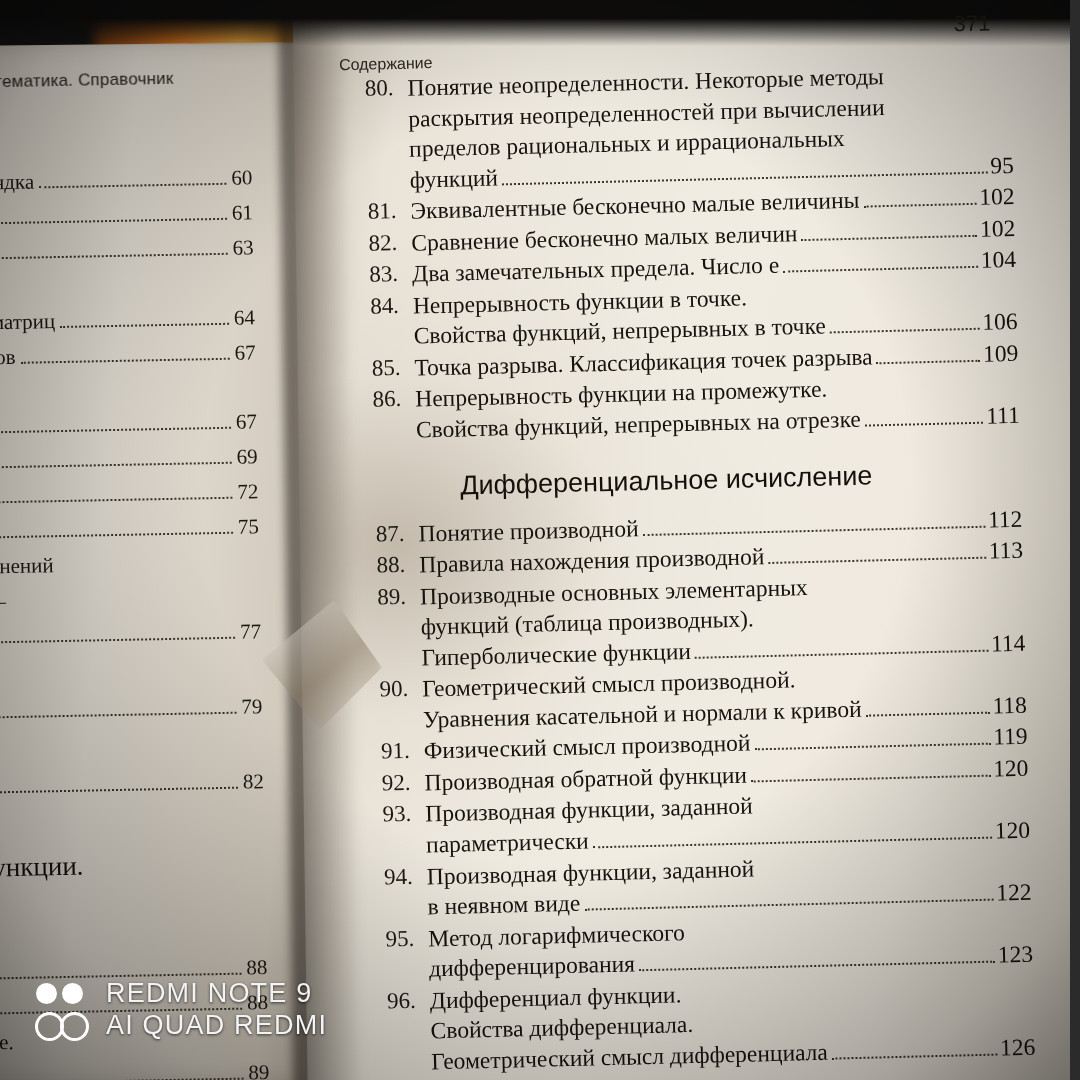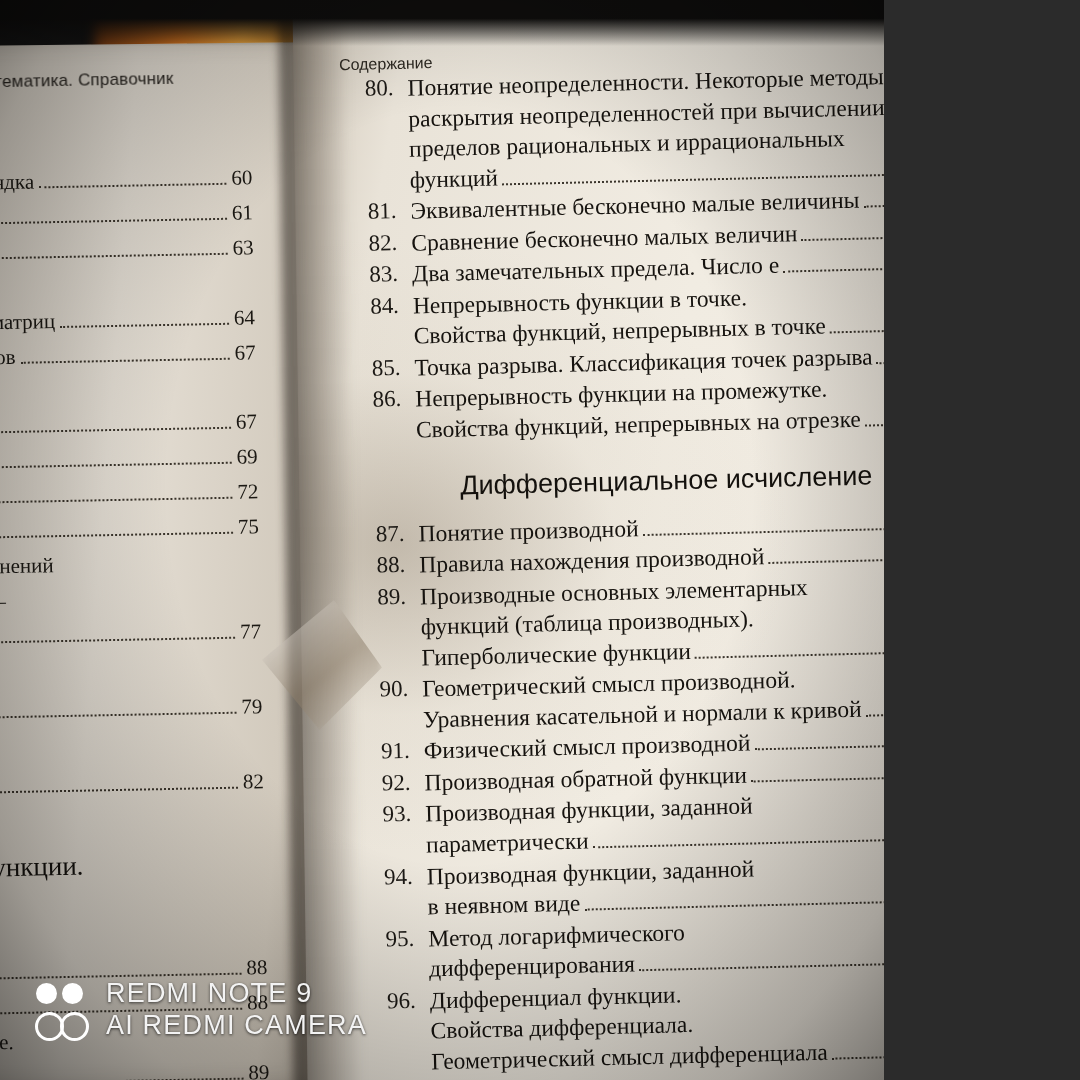--- a/index.html
+++ b/index.html
@@ -2,21 +2,21 @@
 <html><head>
 <meta charset="utf-8">
 <style>
   html, body {
     margin: 0;
     padding: 0;
     background: #2b2b2b;
   }
   #page {
     position: relative;
-    width: 884px;
+    width: 1070px;
     height: 1080px;
     overflow: hidden;
     font-family: "Liberation Serif", serif;
     background: #737373;
   }
 
   
   .bg-dark-left {
     position: absolute;
     left: 0; top: 0;
@@ -567,17 +567,17 @@
 
   <div id="watermark">
     <div class="logo">
       <div class="c1"></div>
         <div class="c2"></div>
       <div class="r1"></div>
         <div class="r2"></div>
     </div>
     <div class="wtext">
       <div class="w1">REDMI NOTE 9</div>
-      <div class="w2">AI REDMI CAMERA</div>
+      <div class="w2">AI QUAD REDMI</div>
     </div>
   </div>
 
 </div>
 
 </body></html>

